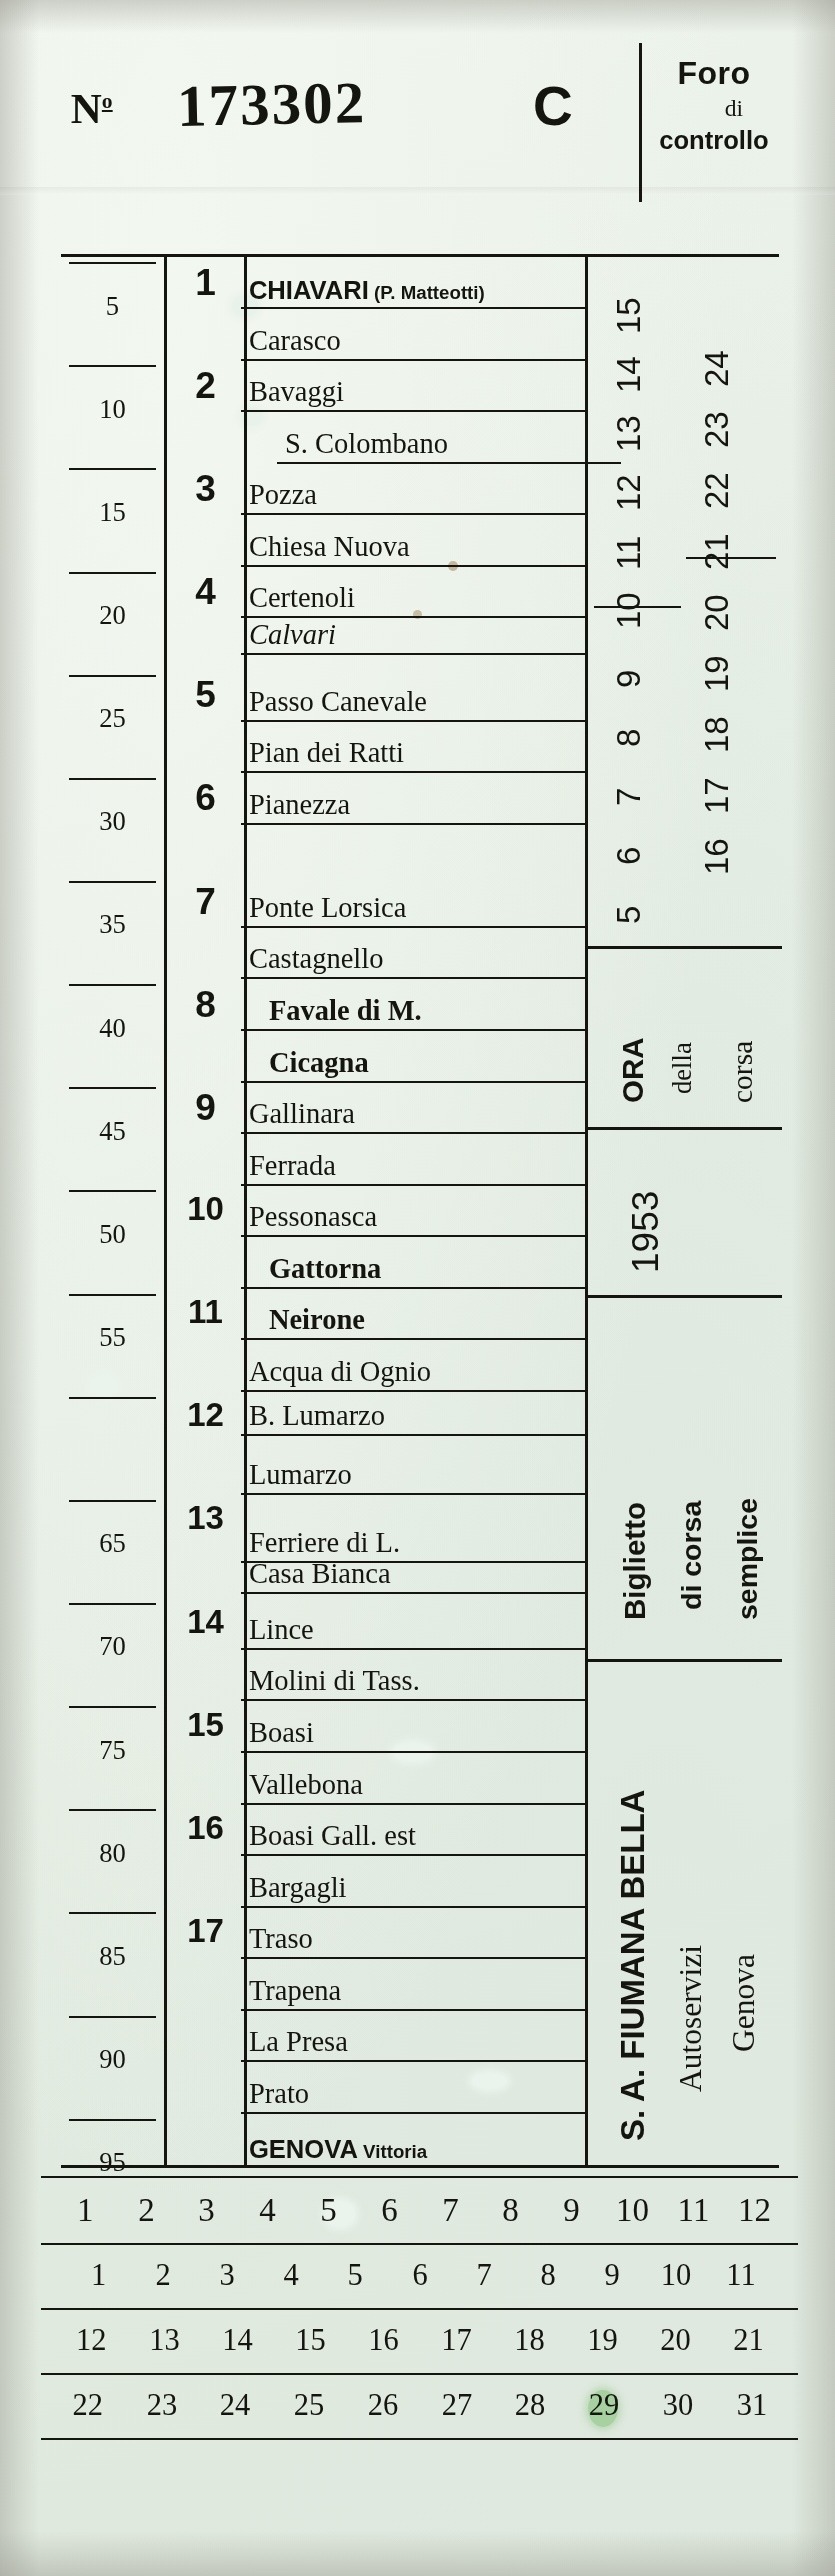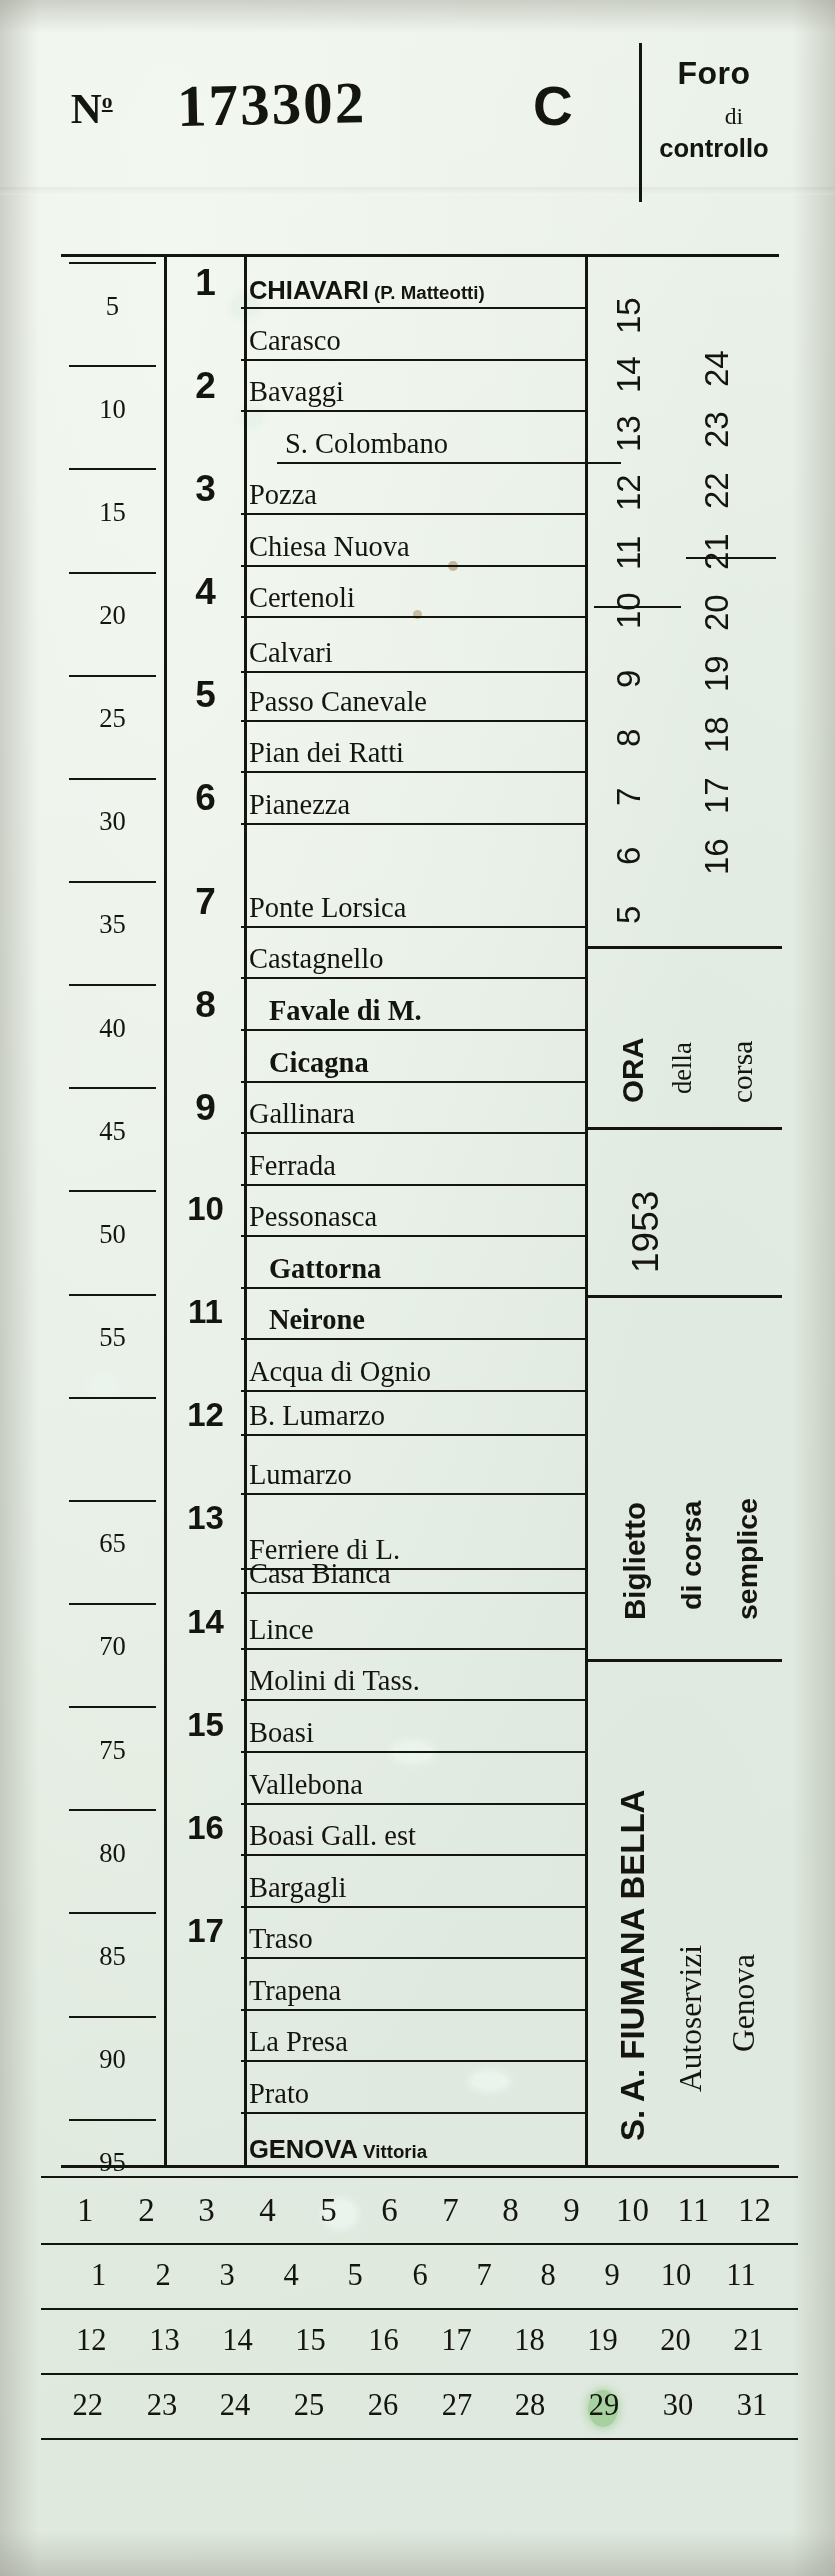--- a/index.html
+++ b/index.html
@@ -83,21 +83,21 @@
     left: 578px; top: 0px;
     width: 144px; height: 159px;
     border-left: 3px solid #15150f;
     text-align: center;
   }
   #control-box .l1 {
     font-weight: bold; font-size: 32px; margin-top: 11.8px; letter-spacing: 0.5px;
     font-family: "Liberation Sans", sans-serif;
   }
   #control-box .l2 {
-    font-size: 23.6px; margin-top: 11px; font-family: "Liberation Serif", serif; padding-left: 40px;
+    font-size: 23.6px; margin-top: 3px; font-family: "Liberation Serif", serif; padding-left: 40px;
   }
   #control-box .l3 {
     font-weight: bold; font-size: 25.6px; margin-top: 3.9px;
     font-family: "Liberation Sans", sans-serif;
   }
 
   
   #main {
     position: absolute;
     left: 61px; top: 254px;
@@ -313,21 +313,21 @@
         </div>
         <div class="stop-row" style="top: 206px; height: 52px;">
           <div class="nm ink">Pozza</div>
         </div>
         <div class="stop-row" style="top: 258px; height: 52px;">
           <div class="nm ink">Chiesa  Nuova</div>
         </div>
         <div class="stop-row" style="top: 309px; height: 52px;">
           <div class="nm ink">Certenoli</div>
         </div>
-        <div class="stop-row" style="top: 361px; height: 55px;">
+        <div class="stop-row" style="top: 361px; height: 37px; font-style: italic;">
           <div class="nm ink">Calvari</div>
         </div>
         <div class="stop-row" style="top: 413px; height: 52px;">
           <div class="nm ink">Passo Canevale</div>
         </div>
         <div class="stop-row" style="top: 464px; height: 52px;">
           <div class="nm ink">Pian dei Ratti</div>
         </div>
         <div class="stop-row" style="top: 516px; height: 52px;">
           <div class="nm ink">Pianezza</div>
@@ -361,21 +361,21 @@
         </div>
         <div class="stop-row" style="top: 1083px; height: 52px;">
           <div class="nm ink">Acqua di Ognio</div>
         </div>
         <div class="stop-row" style="top: 1135px; height: 44px;">
           <div class="nm ink">B.  Lumarzo</div>
         </div>
         <div class="stop-row" style="top: 1186px; height: 52px;">
           <div class="nm ink">Lumarzo</div>
         </div>
-        <div class="stop-row" style="top: 1238px; height: 56px; margin-top: 19px;">
+        <div class="stop-row" style="top: 1238px; height: 68px;">
           <div class="nm ink">Ferriere di L.</div>
         </div>
         <div class="stop-row" style="top: 1289px; height: 48px;">
           <div class="nm ink">Casa Bianca</div>
         </div>
         <div class="stop-row" style="top: 1341px; height: 52px;">
           <div class="nm ink">Lince</div>
         </div>
         <div class="stop-row" style="top: 1392px; height: 52px;">
           <div class="nm ink">Molini di Tass.</div>

